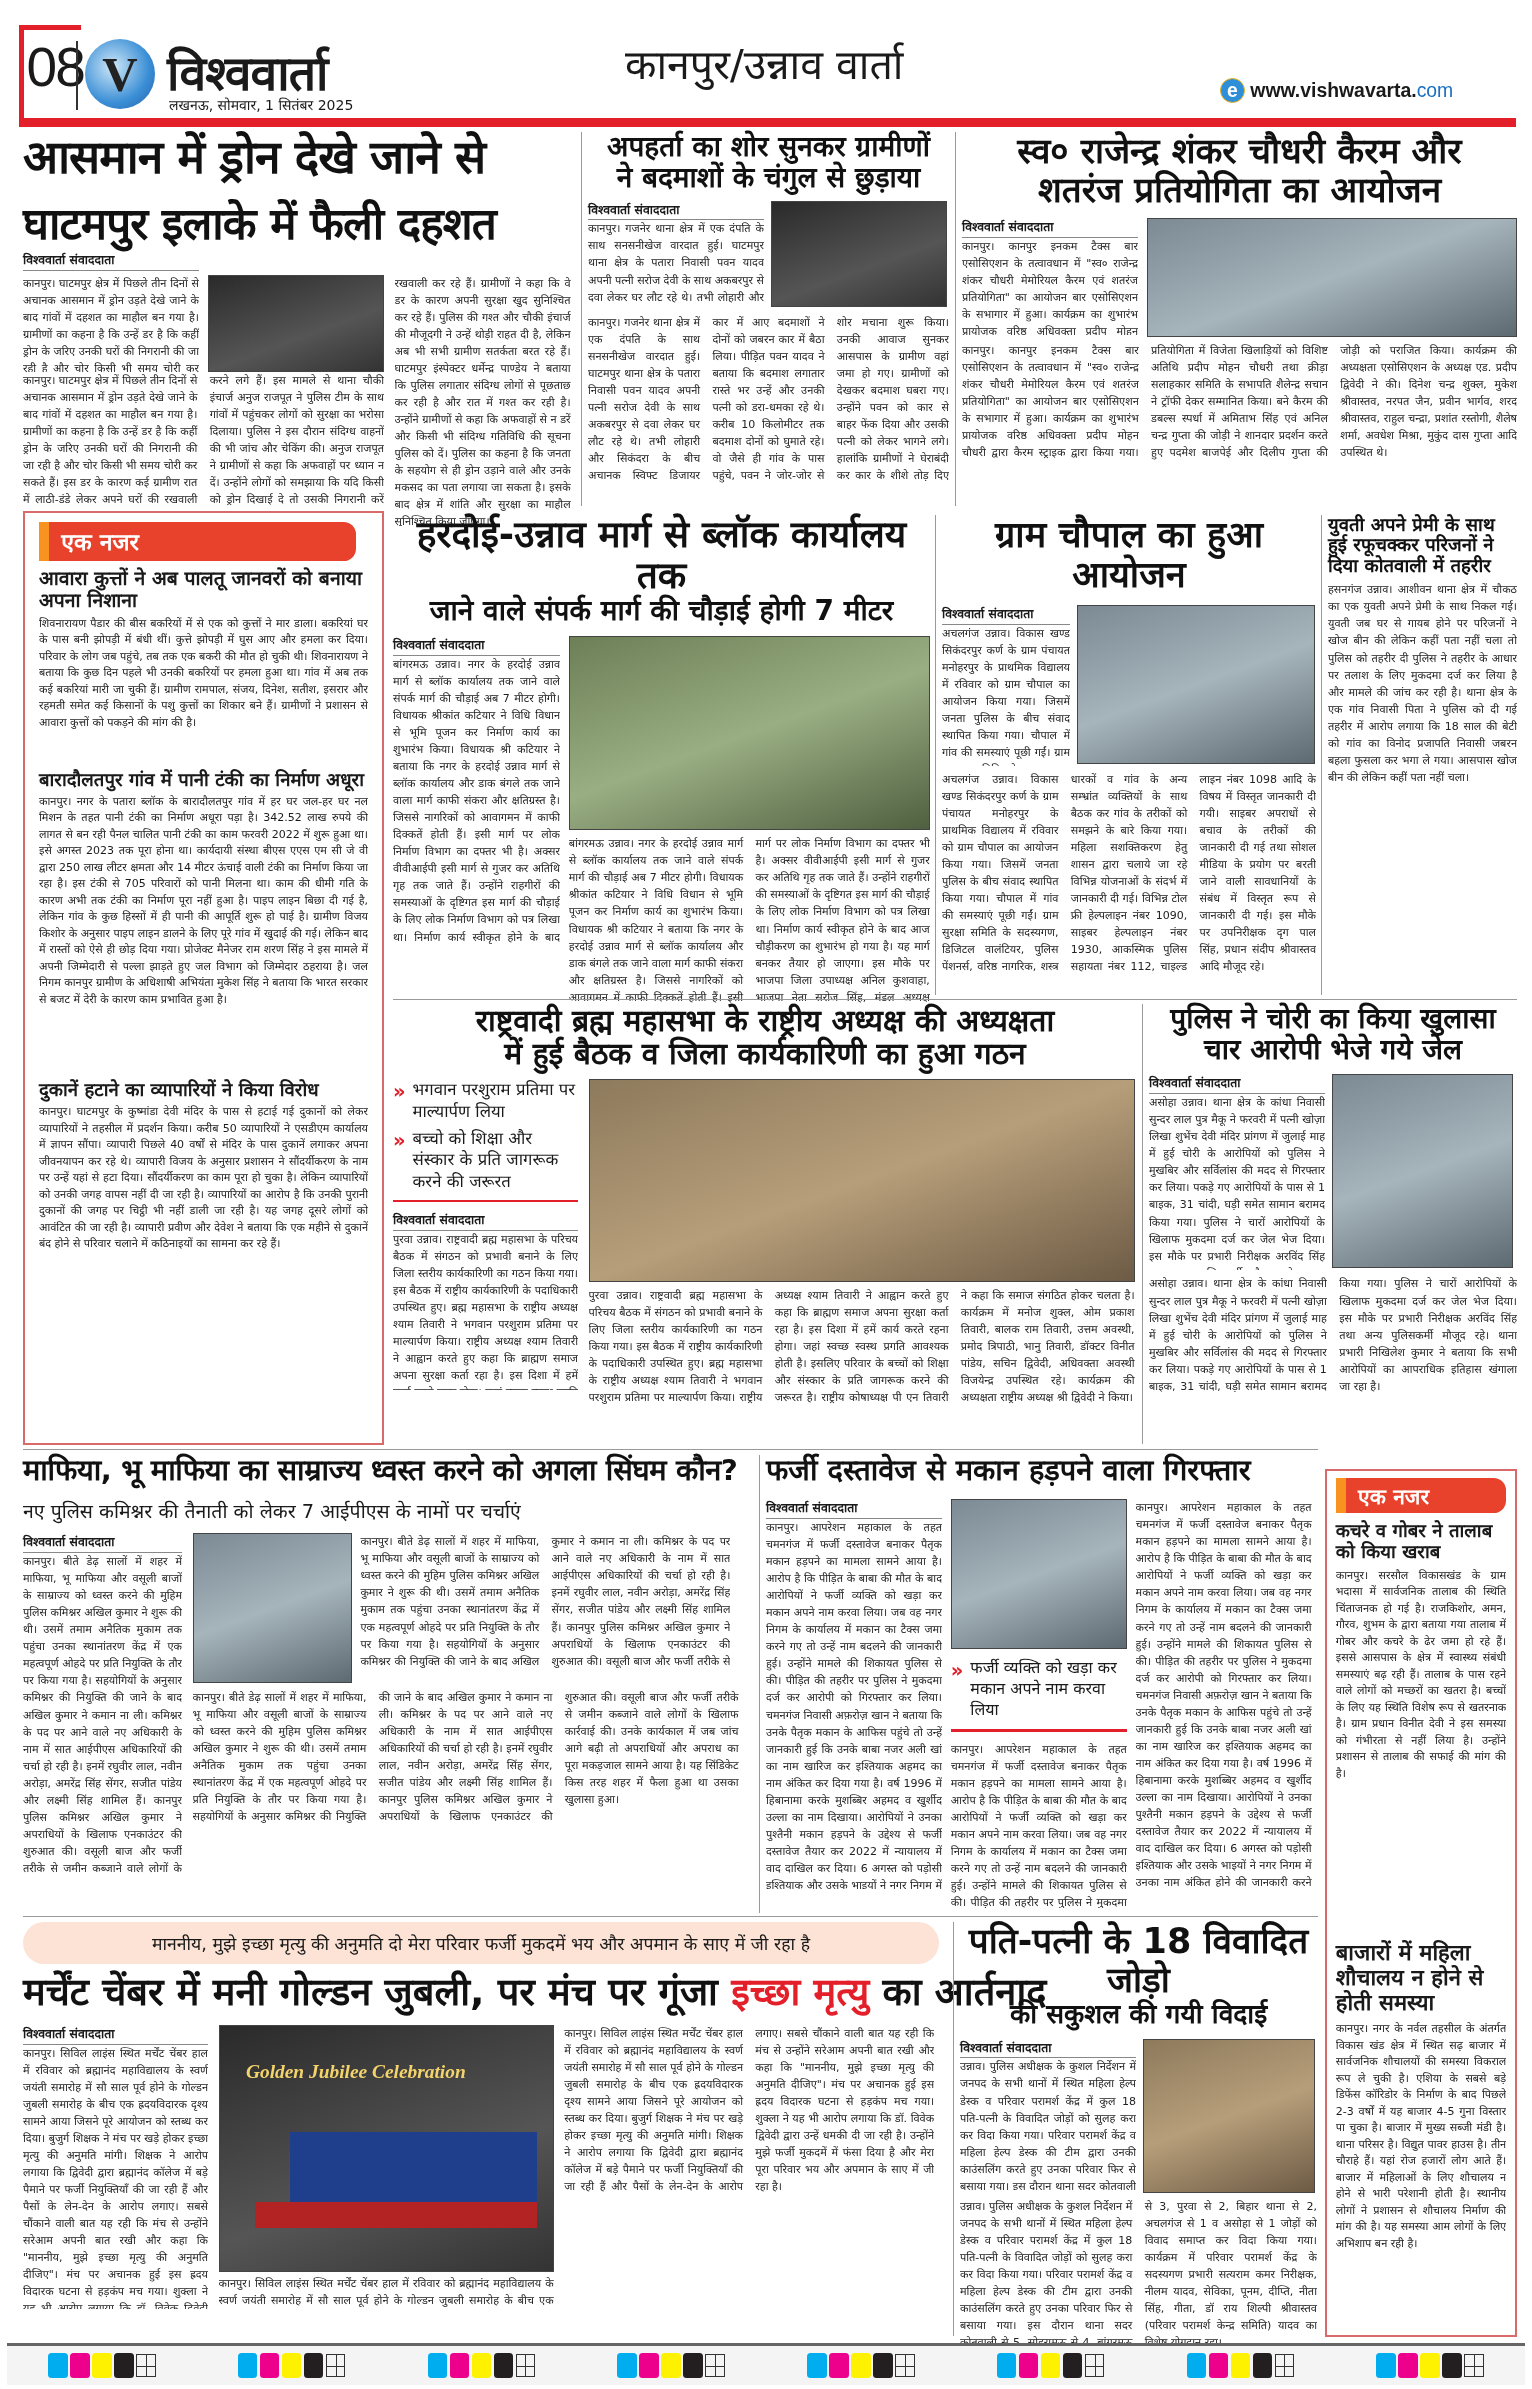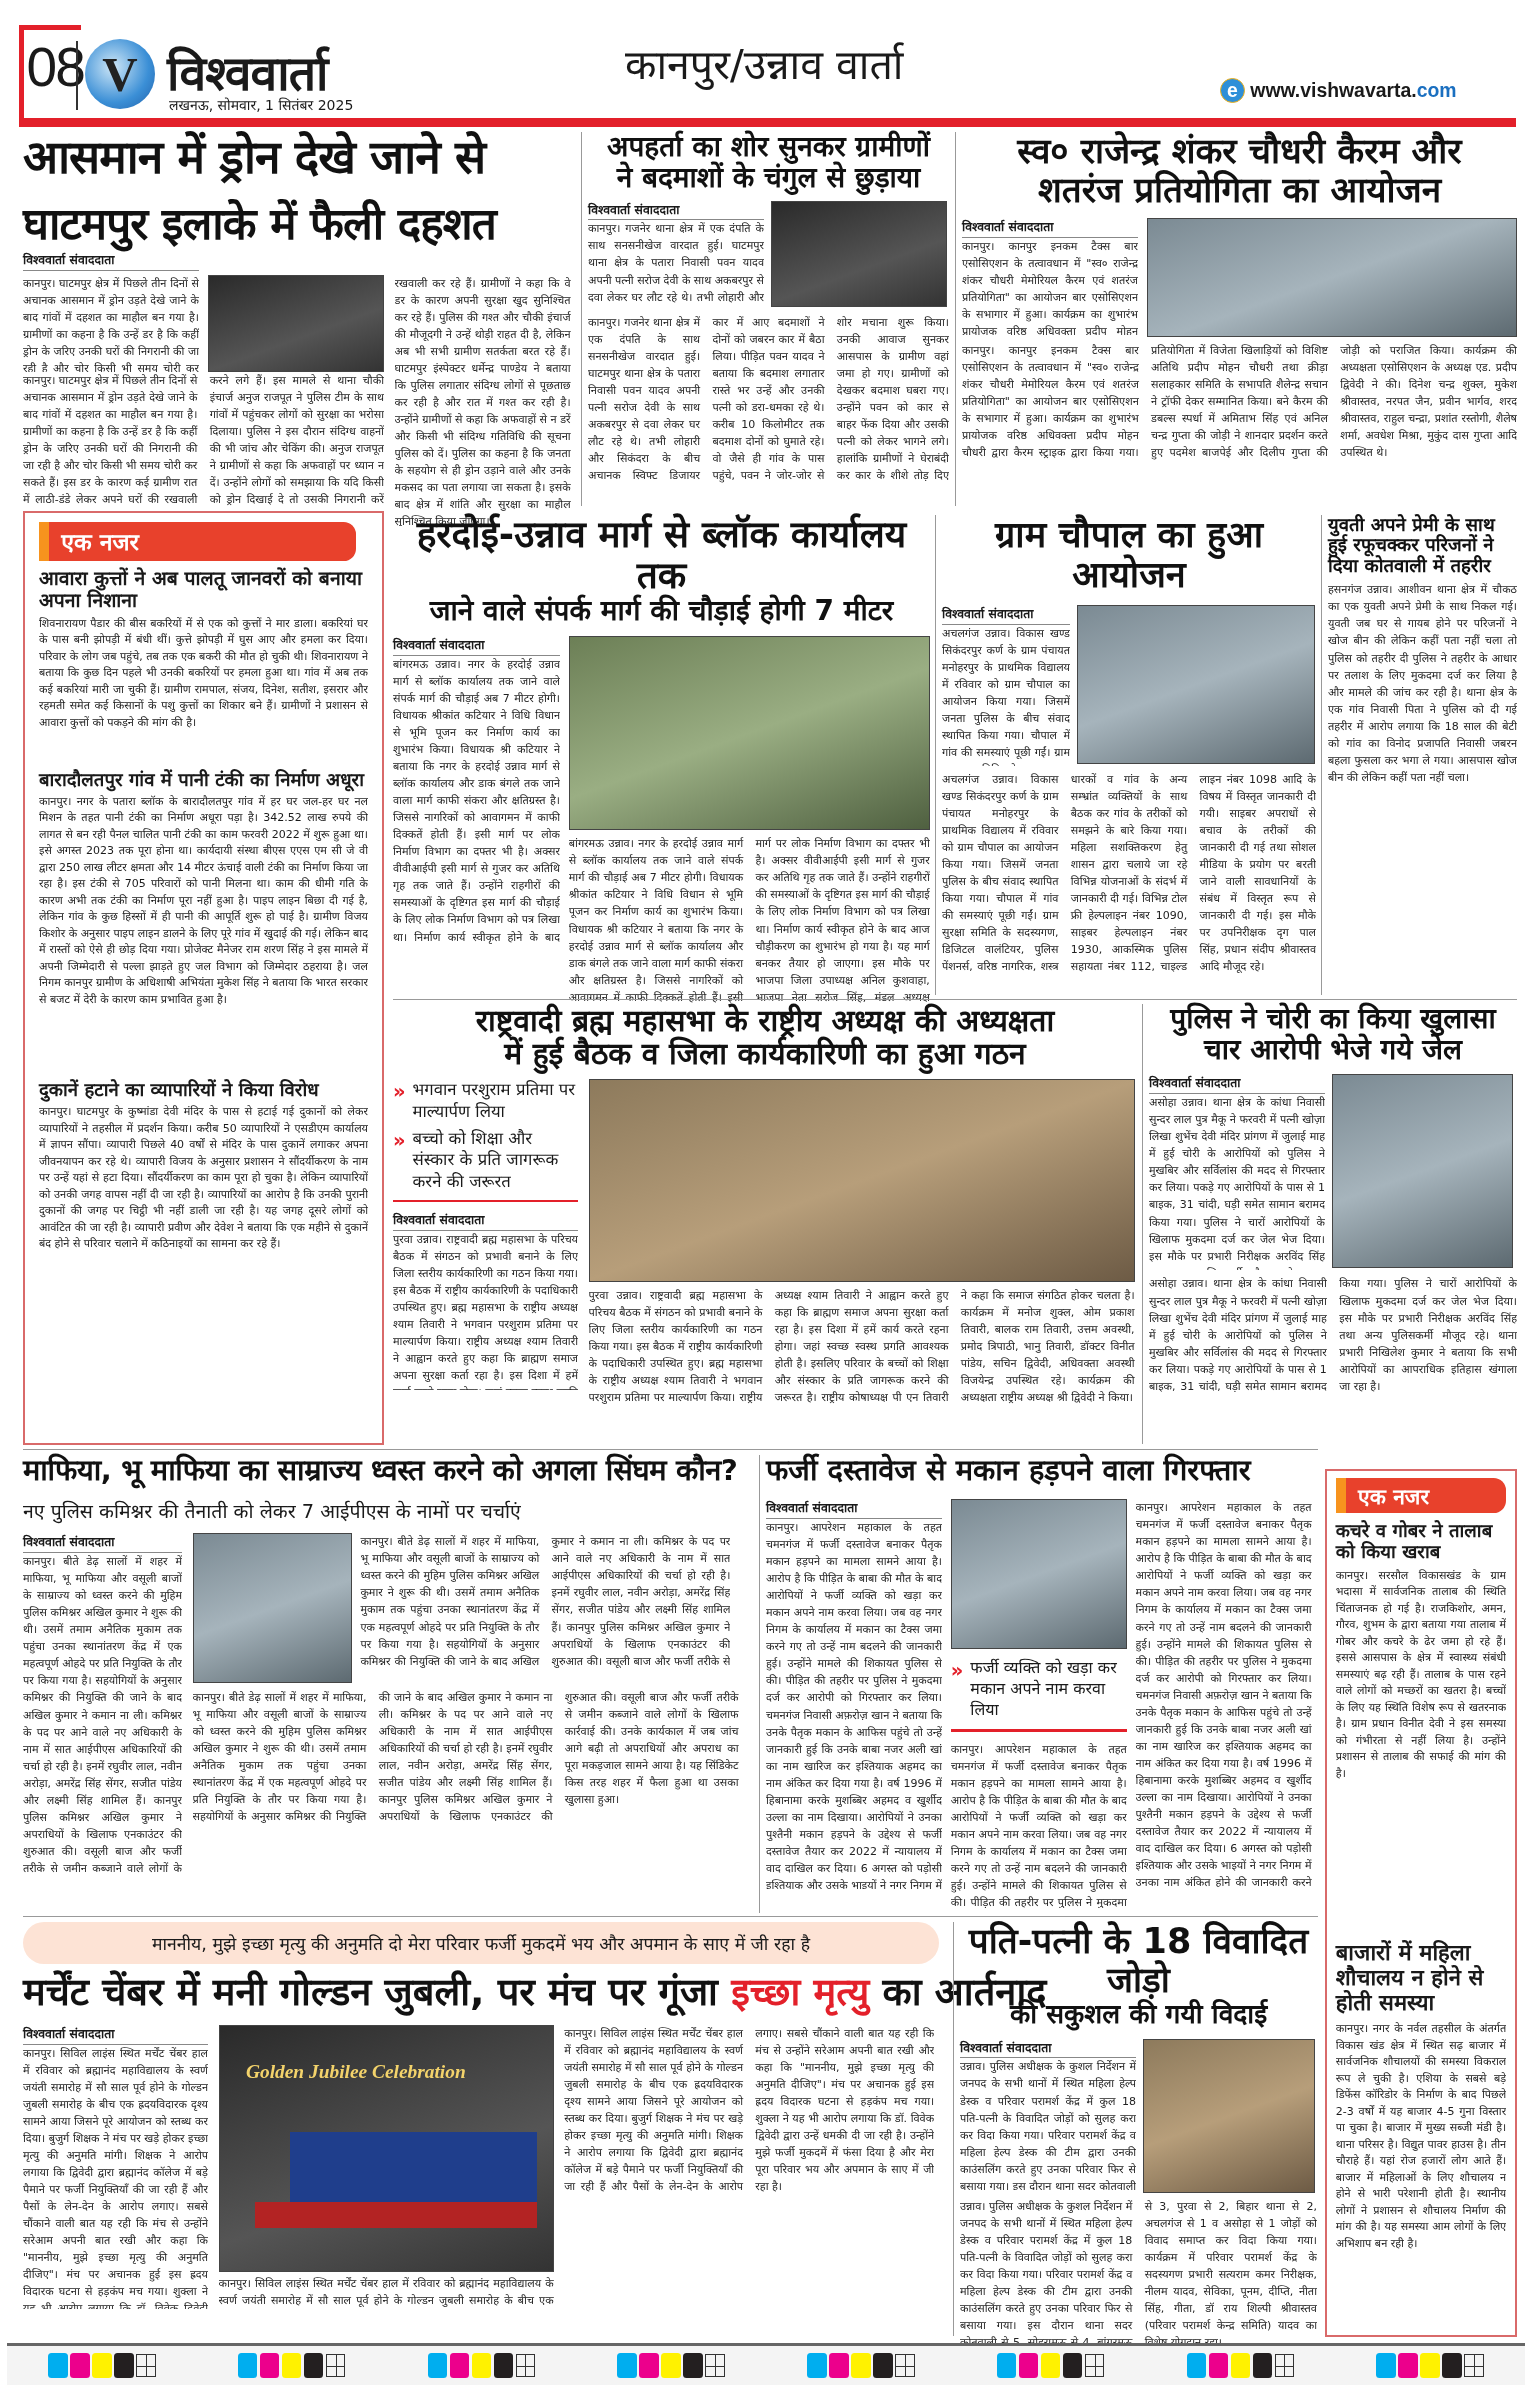--- a/index.html
+++ b/index.html
@@ -11,21 +11,21 @@
   .mast-box { left: 19.4px; top: 25px; width: 62px; height: 97px; border-left: 5.3px solid #e3202a; border-top: 5.3px solid #e3202a; }
   .page-no { left: 26.4px; top: 35px; font-size: 55px; font-family: "Liberation Sans", sans-serif; font-weight: 400; letter-spacing: -1.8px; }
   .mast-sep { left: 76px; top: 41px; width: 1.8px; height: 69px; background: #333; }
   .logo { left: 85px; top: 39px; width: 70px; height: 70px; border-radius: 50%; background: radial-gradient(circle at 40% 40%, #cfe7f7, #3b8fd6 60%, #1f5ea8); display: flex; align-items: center; justify-content: center; }
   .logo span { font-family: "Liberation Serif", serif; font-size: 49px; font-weight: 700; color: #222; line-height: 1; }
   .brand { left: 132px; top: 39px; font-size: 48px; font-weight: 700; letter-spacing: -0.9px; }
   .dateline { left: 134px; top: 95px; font-size: 14px; }
   .section-title { left: 625px; top: 35px; font-size: 41px; font-weight: 500; }
   .website { left: 1220px; top: 78px; display: flex; align-items: center; gap: 5.3px; font-size: 19.4px; font-weight: 700; font-family: "Liberation Sans", sans-serif; }
   .website .e { width: 25px; height: 25px; border-radius: 50%; background: #2e8fd8; color: #fff; font-weight: 700; display: flex; align-items: center; justify-content: center; font-size: 19.4px; border: 1.8px solid #f2b21b; }
-  .website .com { color: #1a6fc0; font-weight: 700; }
+  .website .com { color: #1a6fc0; font-weight: 400; }
   .red-rule { left: 19.4px; top: 118px; width: 1497px; height: 8.8px; background: #e3202a; }
 
   
   .headline { font-weight: 700; line-height: 1.1; color: #111; }
   .byline { font-size: 12.3px; font-weight: 700; border-bottom: 0.9px solid #888; padding-bottom: 1.8px; }
   .body { font-size: 11px; line-height: 1.55; text-align: justify; color: #222; overflow: hidden; }
   .cols2 { column-count: 2; column-gap: 12.3px; }
   .cols3 { column-count: 3; column-gap: 12.3px; }
   .photo { background: #6f6f6f; overflow: hidden; border: 0.9px solid #444; }
   .photo.dark { background: linear-gradient(160deg, #2a2a2a, #555 60%, #333); }

